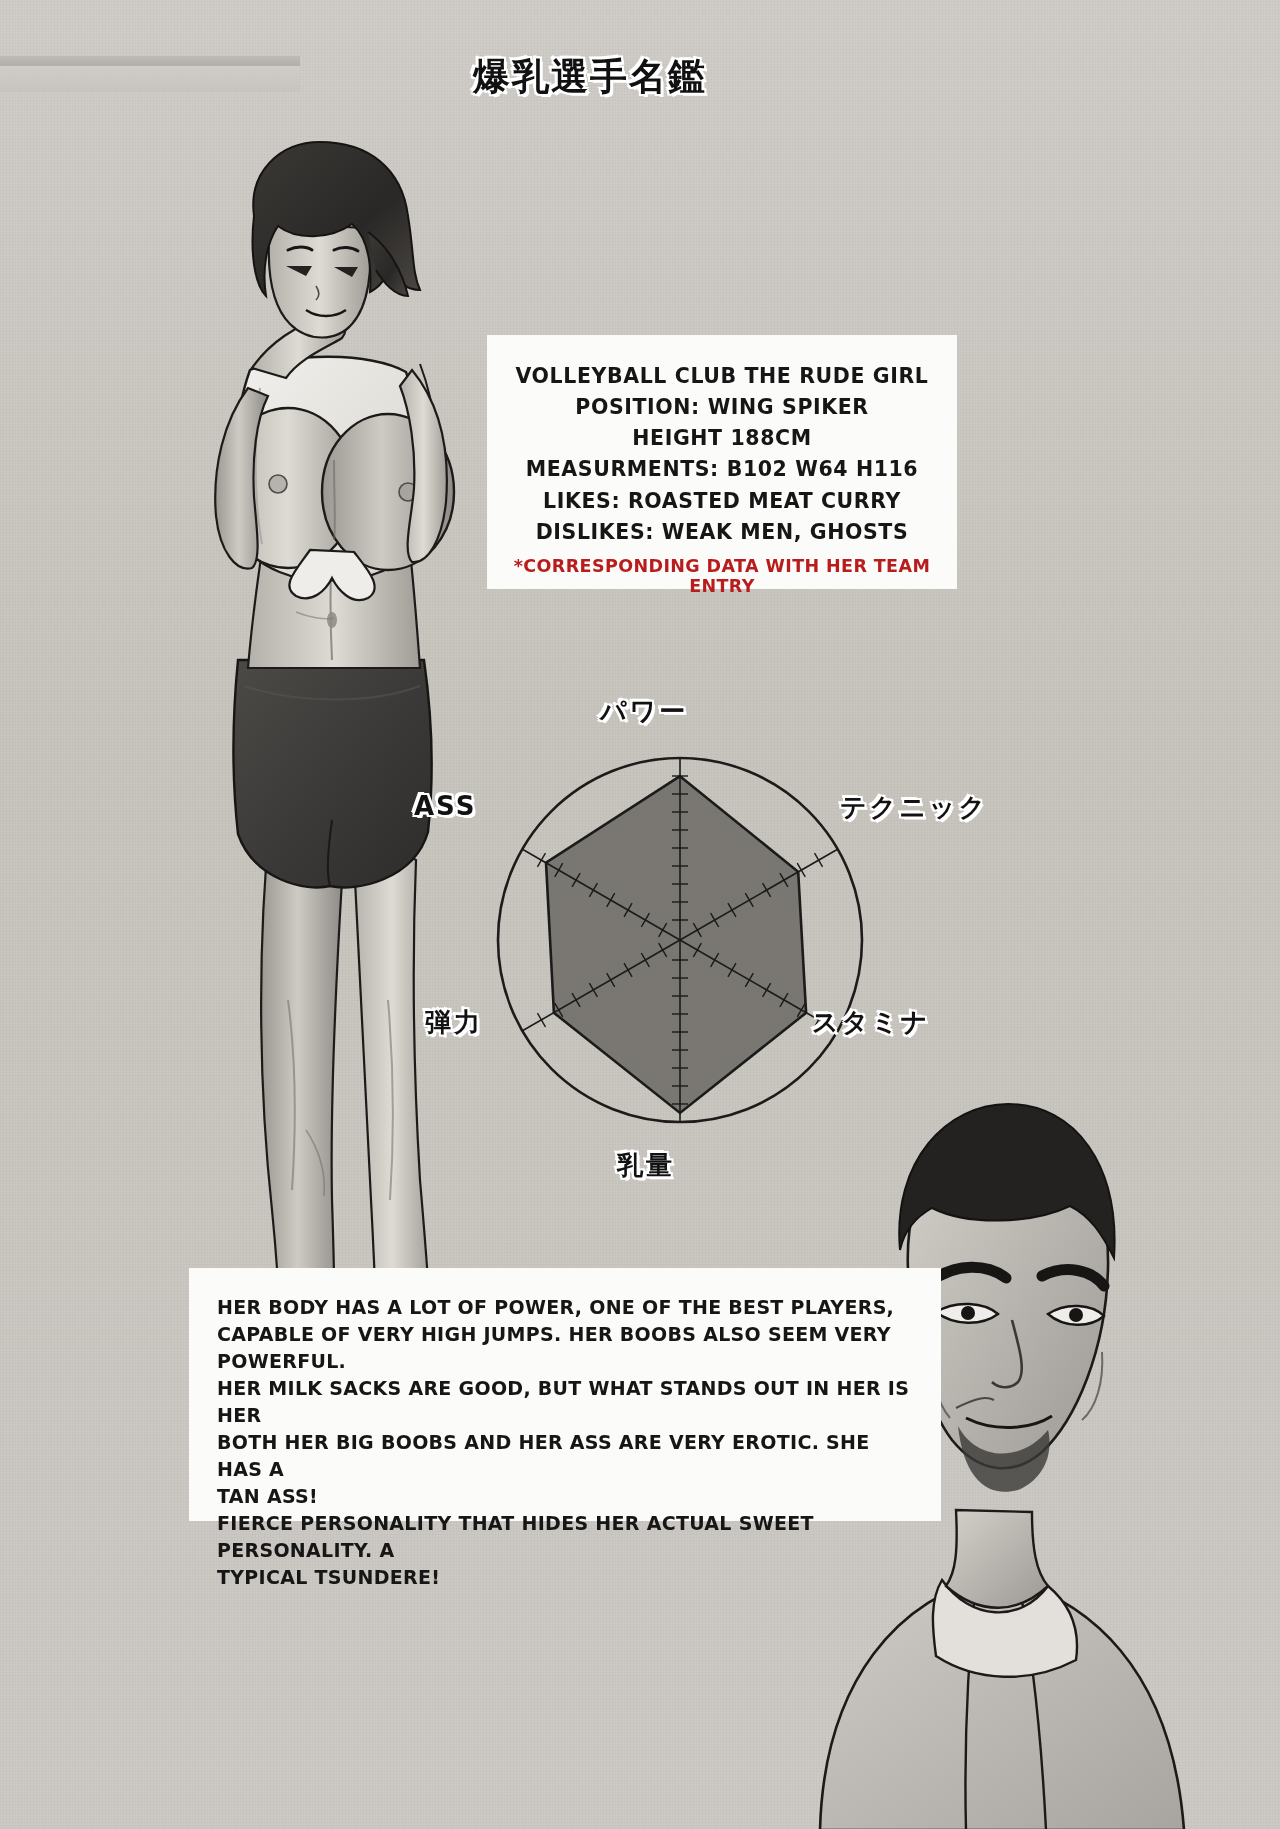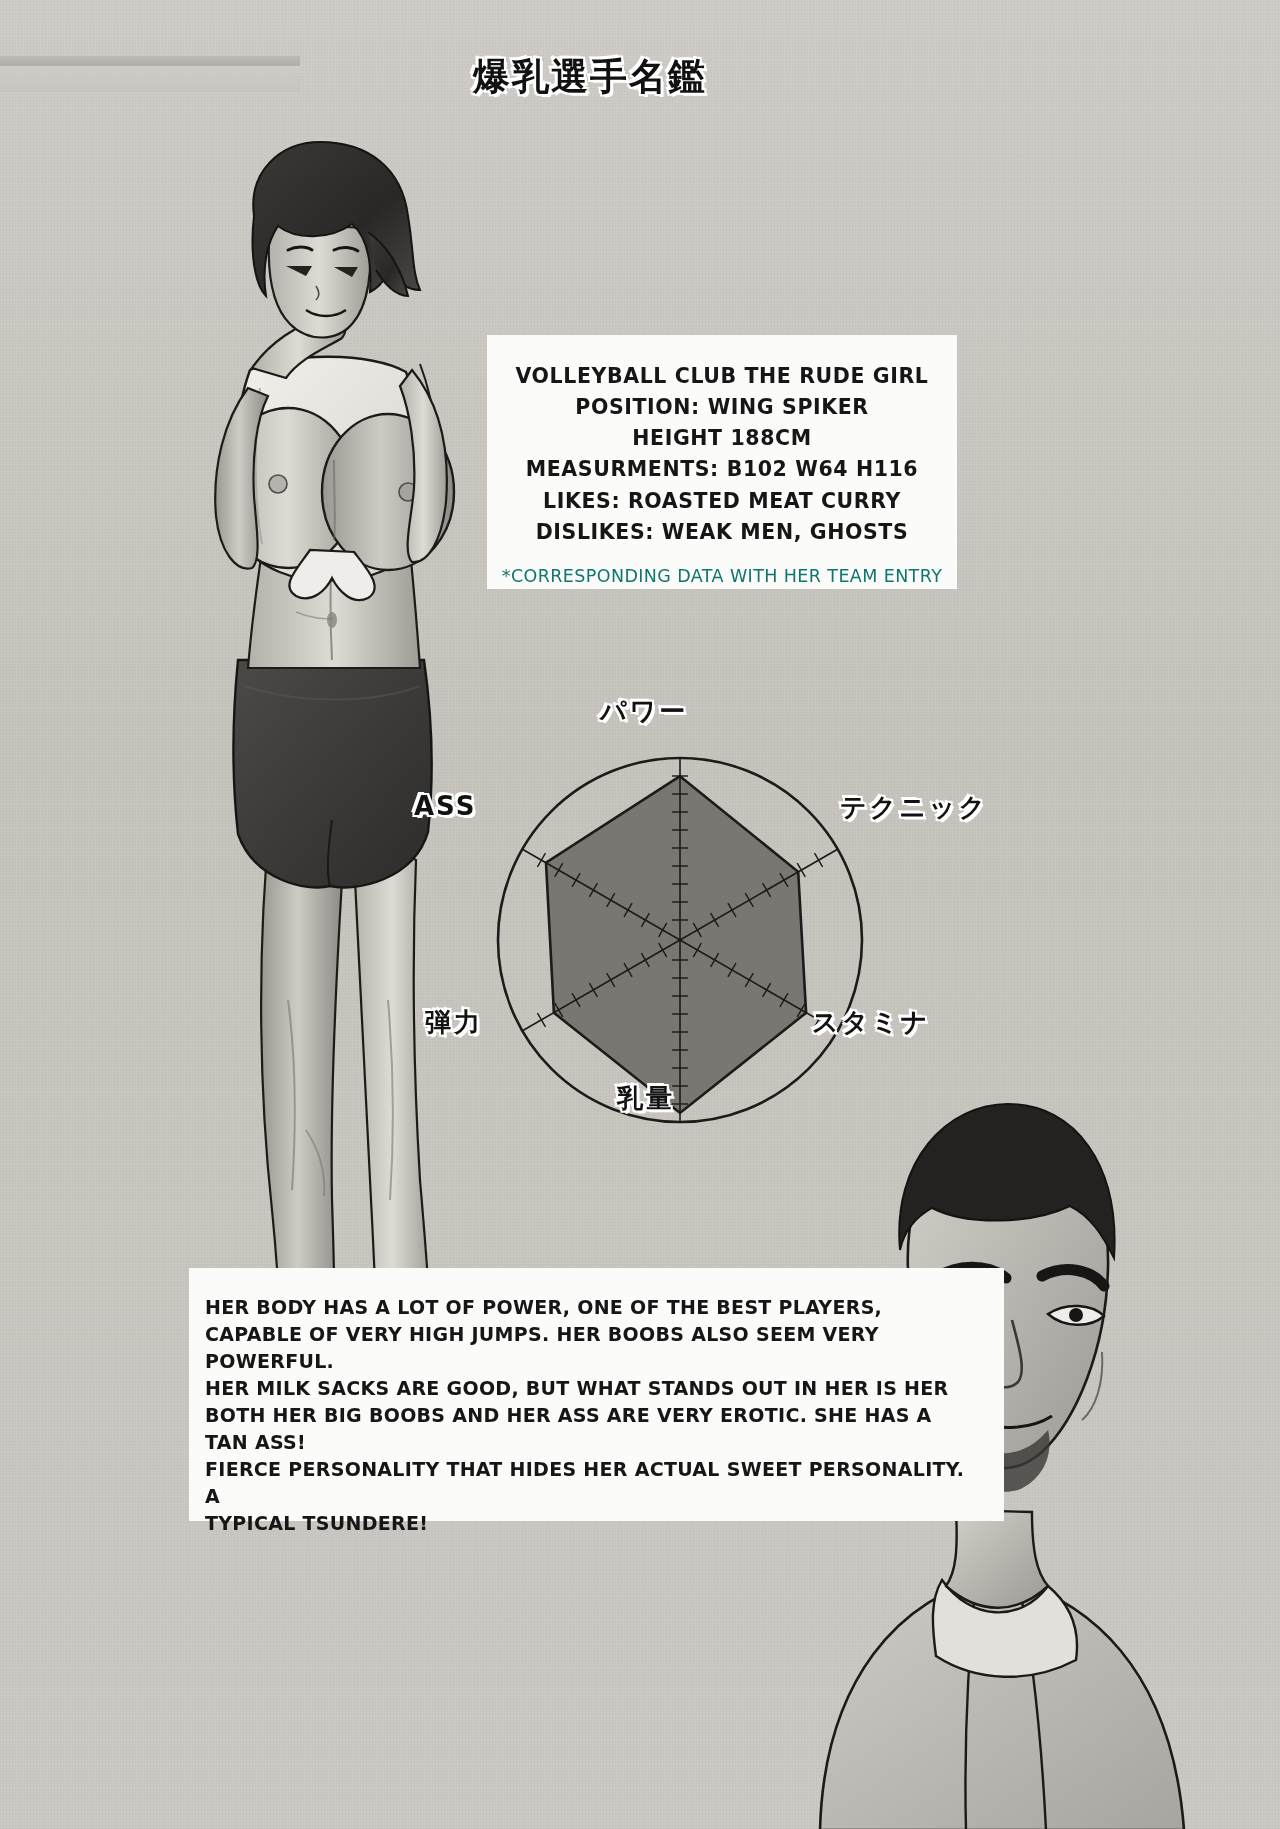--- a/index.html
+++ b/index.html
@@ -89,32 +89,32 @@
   #stats-box .line {
     font-family: "DejaVu Sans", sans-serif;
     font-size: 20.5px;
     font-weight: bold;
     letter-spacing: .6px;
     color: #161616;
     line-height: 1.52;
     white-space: nowrap;
   }
   #stats-box .note {
-    margin-top: 18px;
+    margin-top: 8px;
     font-family: "DejaVu Sans", sans-serif;
     font-size: 17.5px;
-    font-weight: normal;
+    font-weight: bold;
     letter-spacing: .4px;
-    color: #0f766e;
+    color: #b91c1c;
   }
 
   #desc-box {
     left: 189px; top: 1268px;
-    width: 815px; height: 253px;
-    padding: 26px 24px 0 16px;
+    width: 752px; height: 253px;
+    padding: 26px 24px 0 28px;
   }
   #desc-box .line {
     font-family: "DejaVu Sans", sans-serif;
     font-size: 19px;
     font-weight: bold;
     letter-spacing: .3px;
     color: #161616;
     line-height: 1.42;
   }
 
@@ -134,21 +134,21 @@
       2px 0 0 #fff, -2px 0 0 #fff, 0 2px 0 #fff, 0 -2px 0 #fff,
       2px 2px 0 #fff, -2px 2px 0 #fff, 2px -2px 0 #fff, -2px -2px 0 #fff,
       3px 3px 0 #fff, -3px -3px 0 #fff;
   }
   .jp { font-size: 26px; letter-spacing: 3px; }
   .en { font-size: 26px; letter-spacing: 2px; }
 
   #lbl-power   { left: 600px; top: 694px; }
   #lbl-tech    { left: 840px; top: 790px; }
   #lbl-stamina { left: 812px; top: 1005px; }
-  #lbl-milk    { left: 617px; top: 1081px; text-align: center; }
+  #lbl-milk    { left: 617px; top: 1148px; text-align: center; }
   #lbl-elastic { left: 425px; top: 1005px; }
   #lbl-ass     { left: 414px; top: 791px; }
 
   
   #art-girl {
     position: absolute;
     left: 120px; top: 120px;
     width: 420px; height: 1320px;
   }
   #art-coach {

